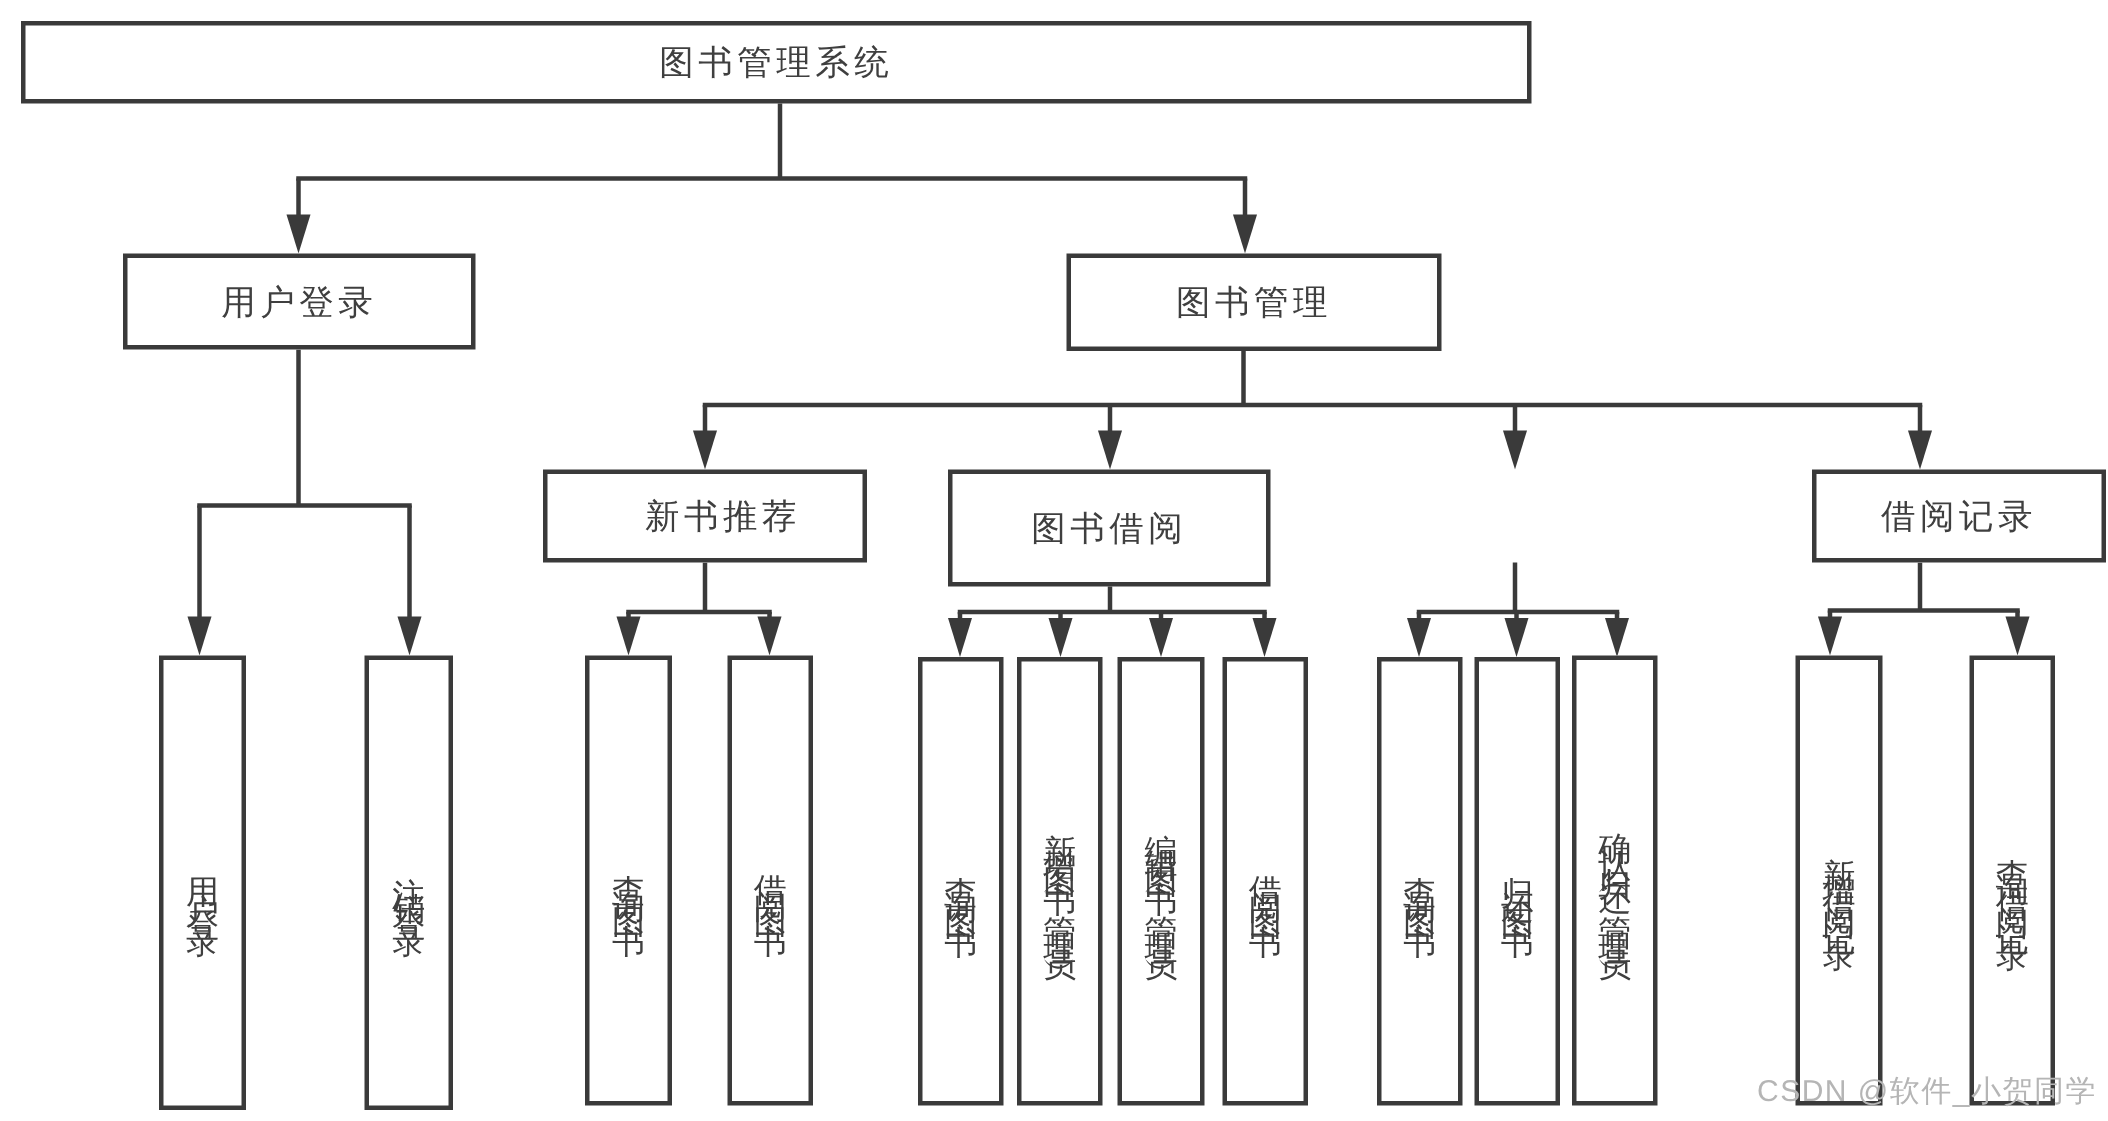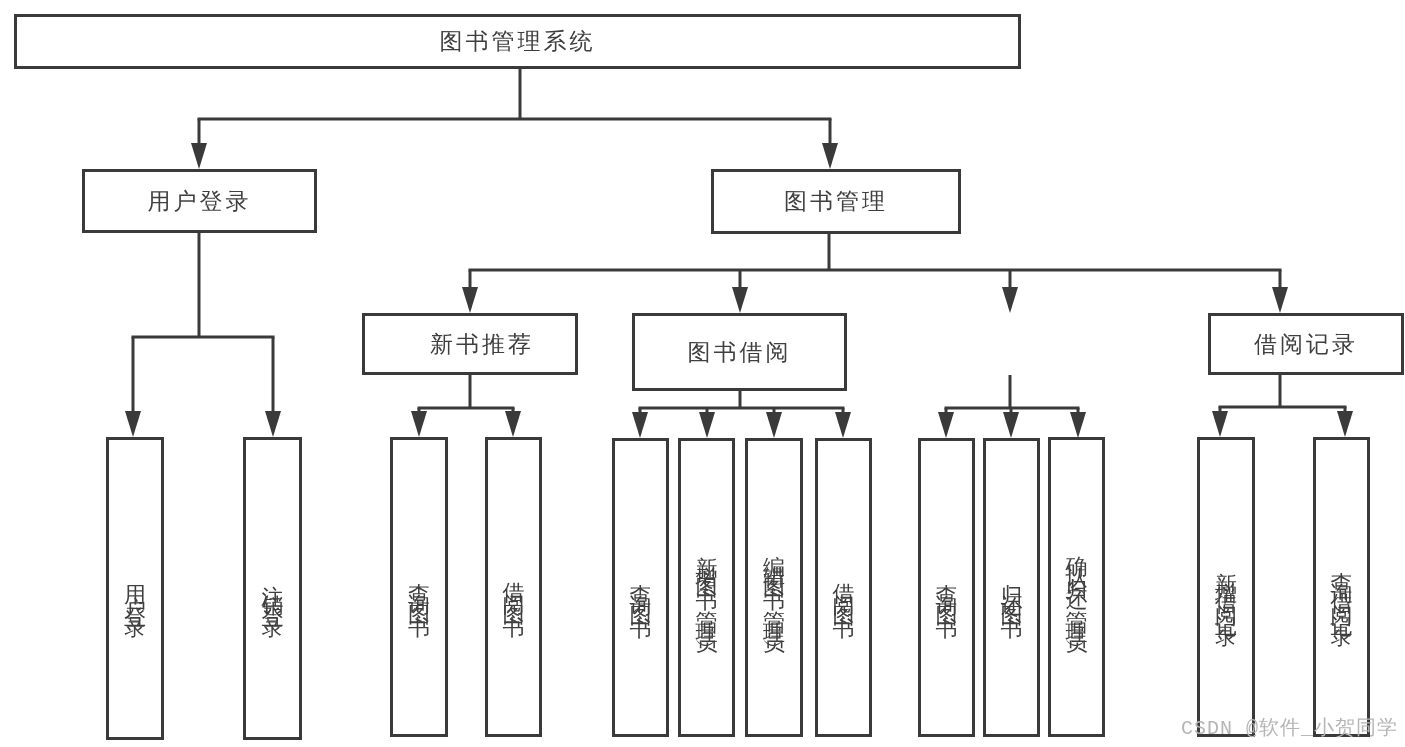--- a/index.html
+++ b/index.html
@@ -58,21 +58,20 @@
   #l-return-book{left:983px;top:438px;width:57px;height:299px;}
   #l-confirm-return{left:1048px;top:437px;width:57px;height:300px;}
   #l-add-record{left:1197px;top:437px;width:58px;height:300px;}
   #l-query-record{left:1313px;top:437px;width:57px;height:300px;}
   #watermark{
     position:absolute;
     right:7px;bottom:6px;
     color:var(--watermark);
     font-size:20px;
     letter-spacing:1px;
-    font-family:Liberation Mono, monospace;
   }
 </style>
 </head>
 <body>
 
 <div id="stage">
 
   <svg id="wires" viewBox="0 0 1405 747" xmlns="http://www.w3.org/2000/svg">
       <line x1="520" y1="68" x2="520" y2="119" stroke="#3a3a3a" stroke-width="3"></line>
       <line x1="197.5" y1="119" x2="831.5" y2="119" stroke="#3a3a3a" stroke-width="3"></line>

